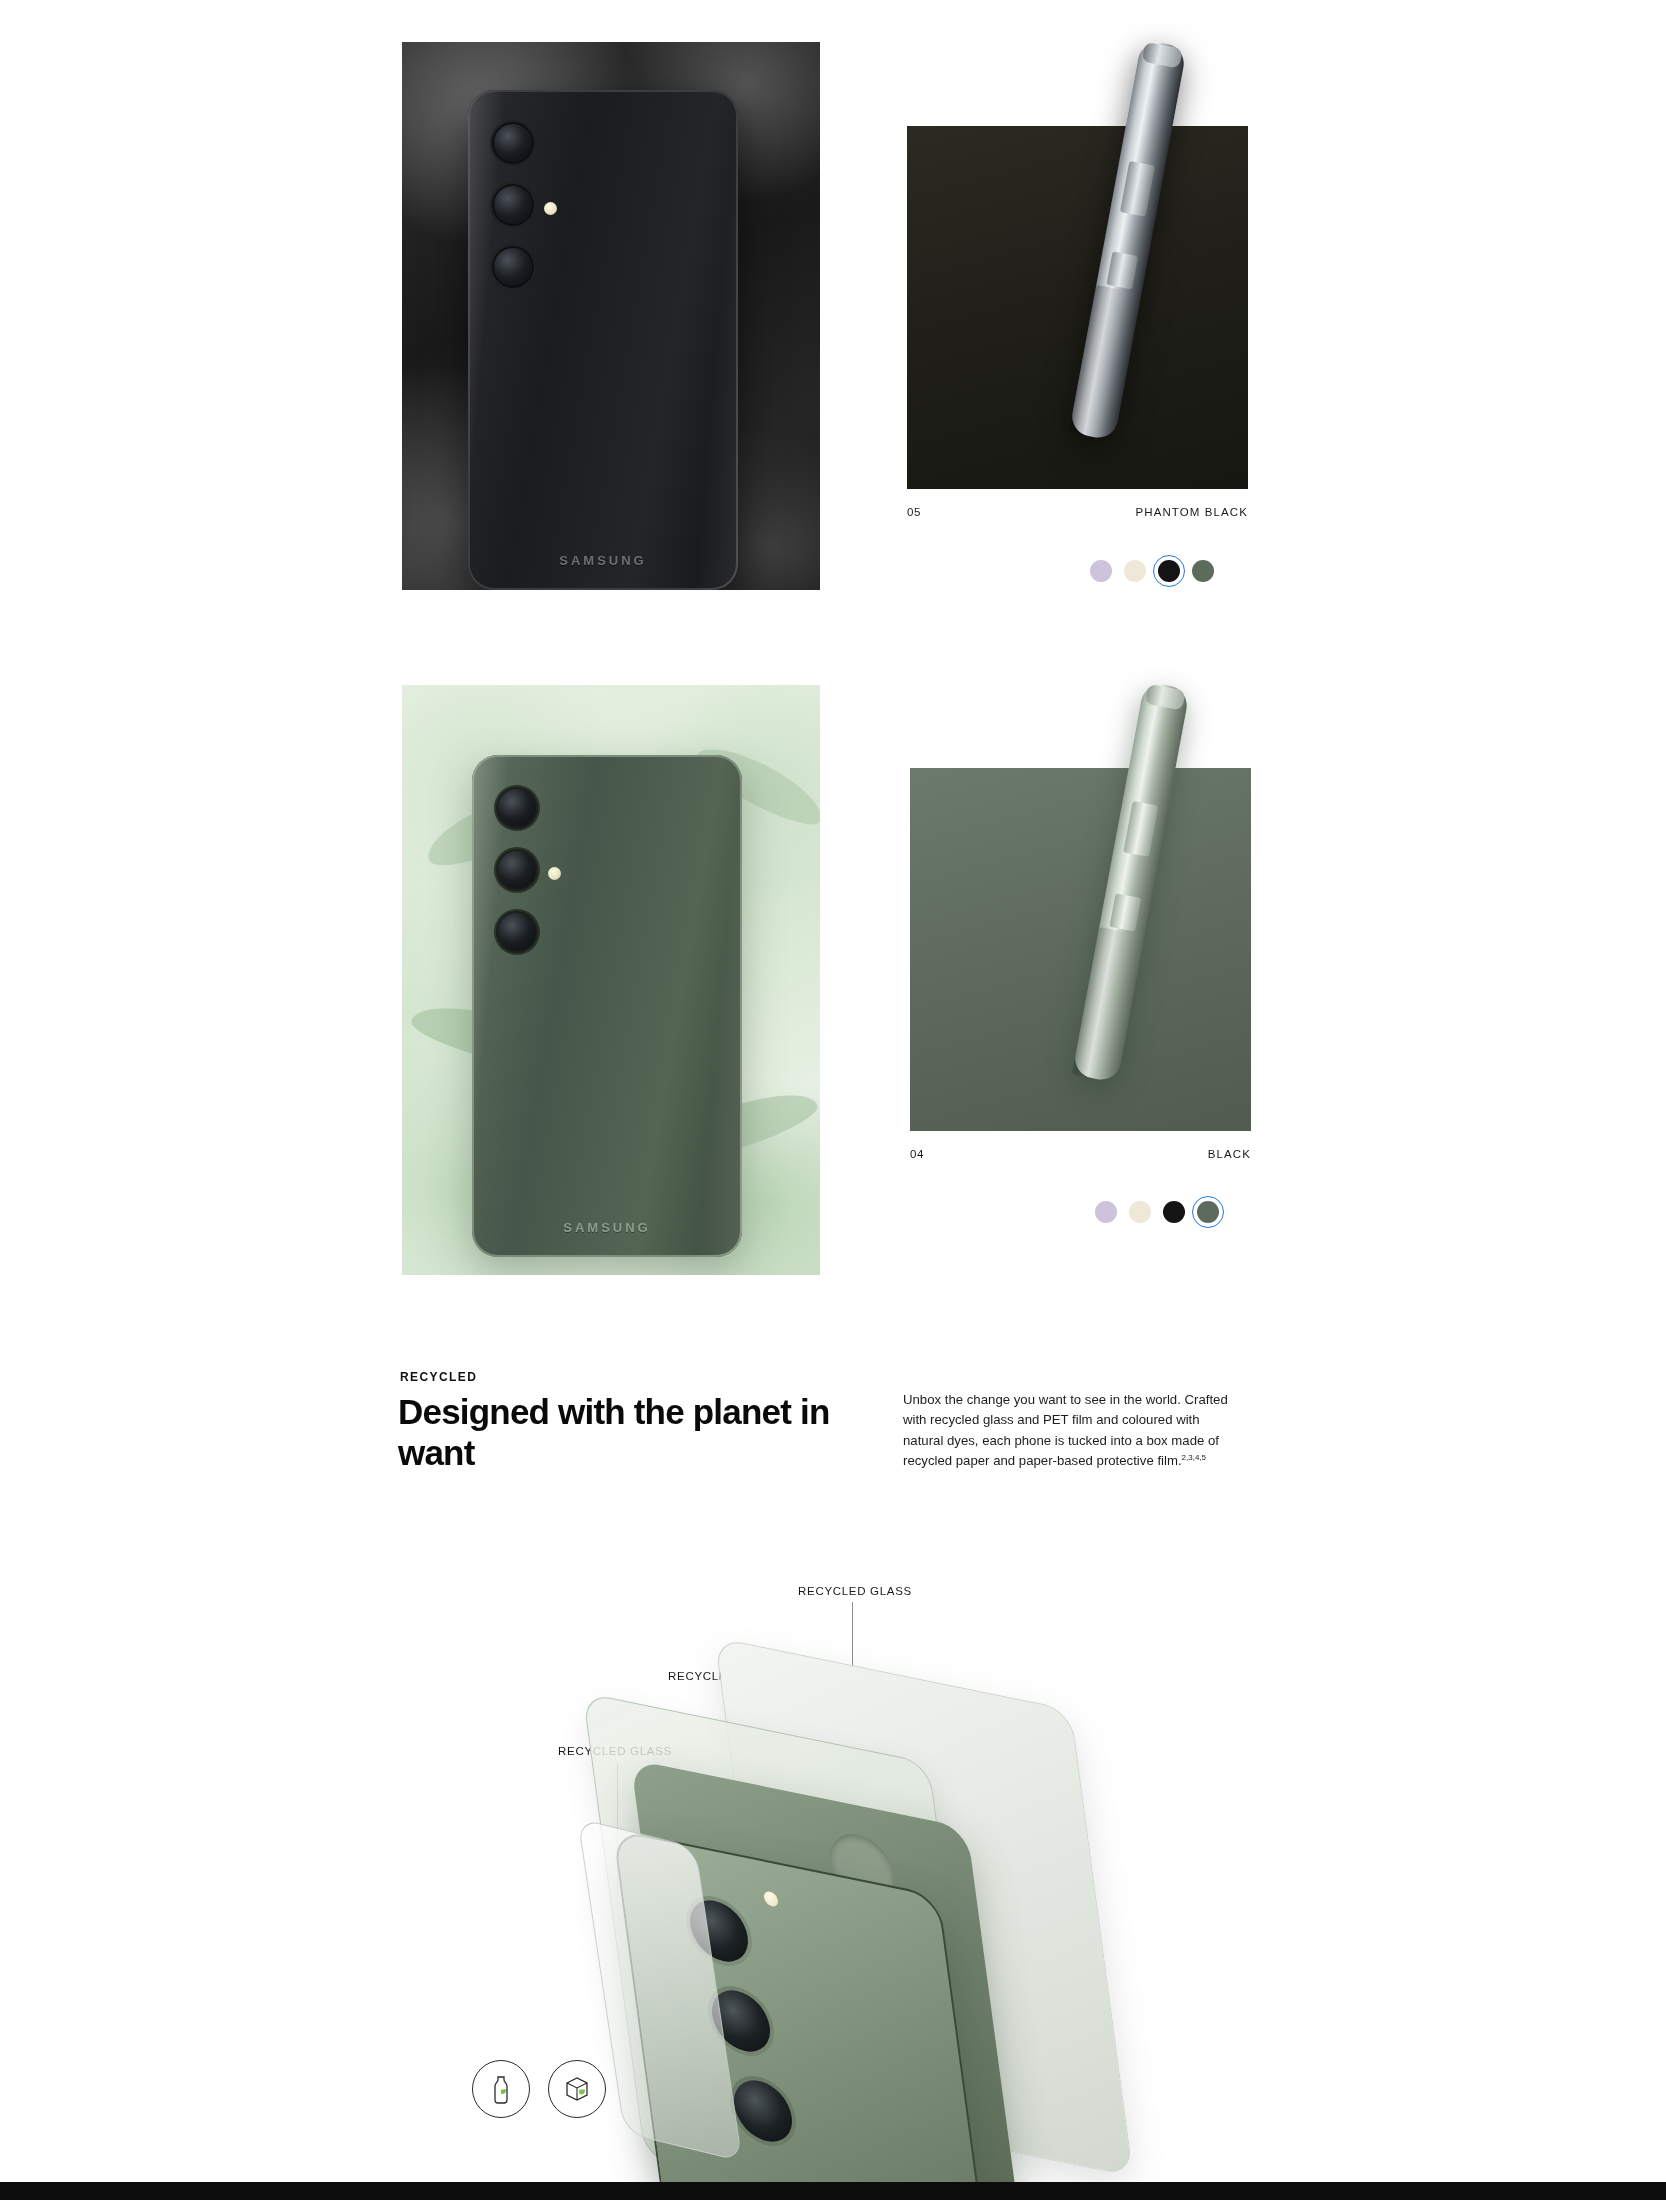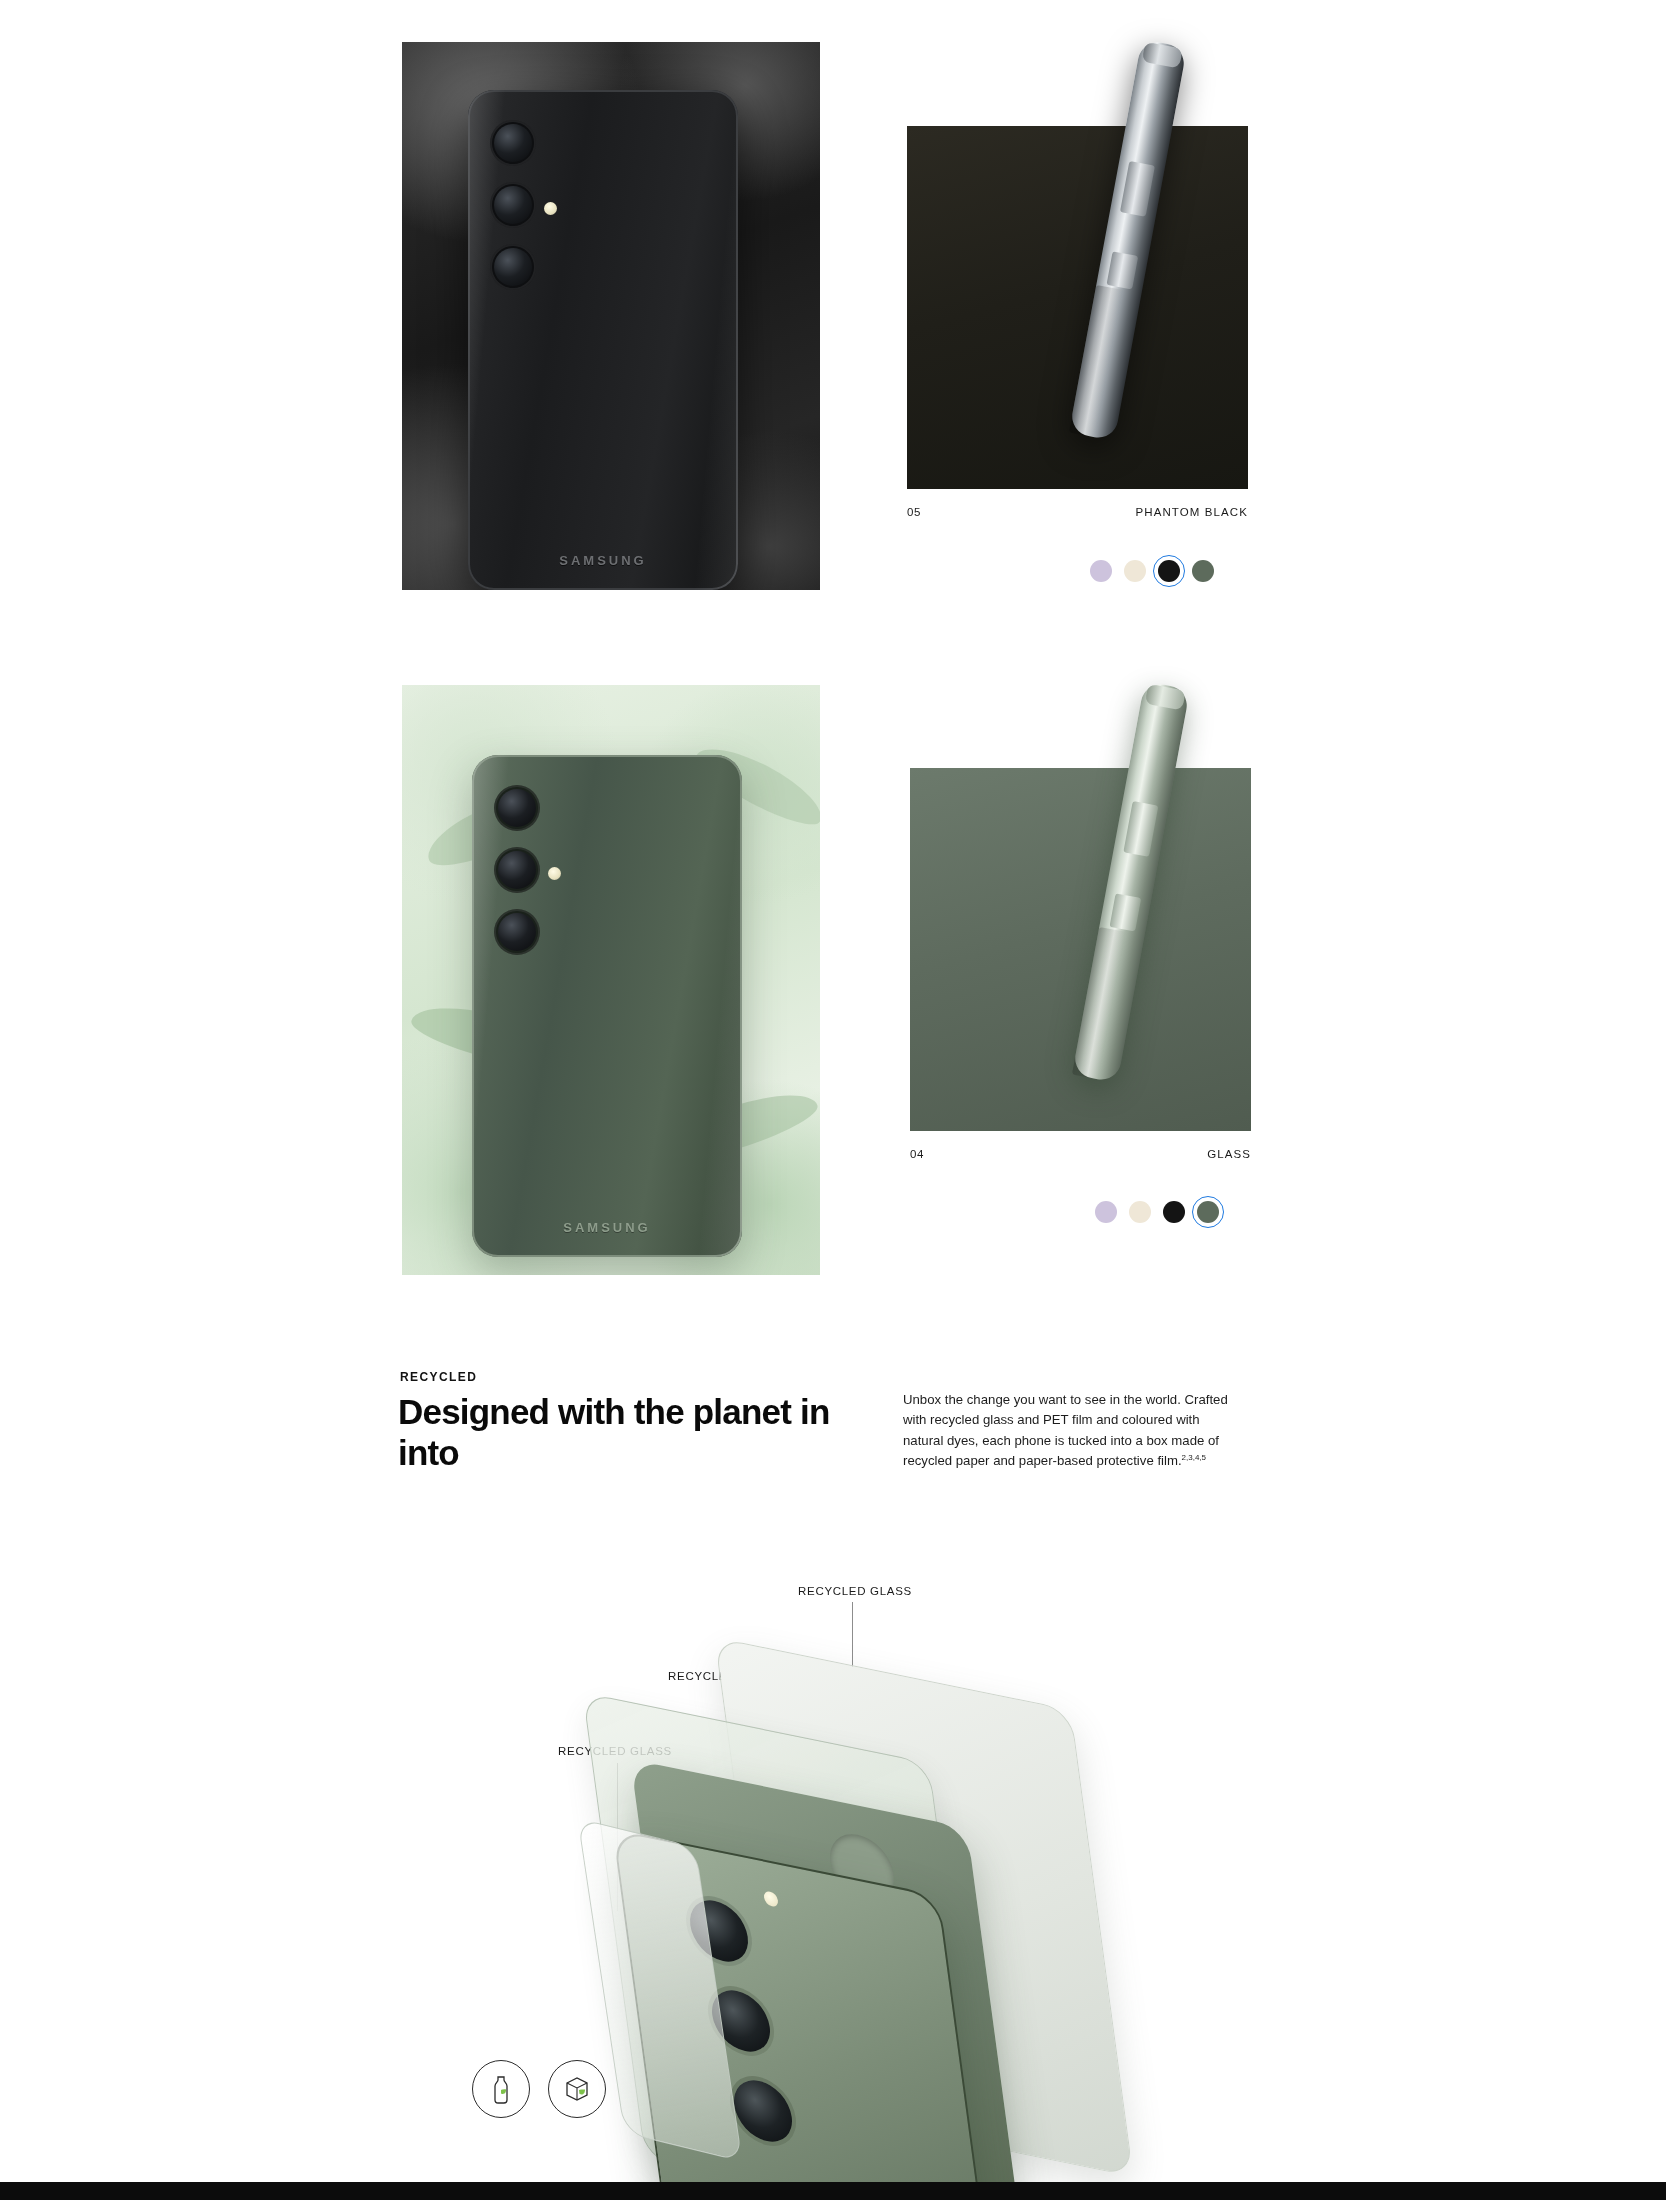--- a/index.html
+++ b/index.html
@@ -276,32 +276,32 @@
       <div class="btn-pill" style="left:10px;top:214px;width:26px;height:34px;background:linear-gradient(90deg,#a0ada0,#eef3ec 45%,#96a395);"></div>
       <div class="btn-pill" style="left:0;top:250px;width:46px;height:150px;background:linear-gradient(90deg,rgba(0,0,0,.18),rgba(0,0,0,0) 60%);"></div>
     </div>
 
     <div class="caption-row" style="left:910px;top:1508px;width:341px;top:1508px;"></div>
 
   </div>
 
   <div class="caption-row" style="left:910px;top:1148px;width:341px;">
     <span class="idx">04</span>
-    <span class="name">GLASS</span>
+    <span class="name">BLACK</span>
   </div>
 
   <div class="swatches" style="left:1095px;top:1201px;">
     <div class="swatch" style="background:#cdc3dd;"></div>
     <div class="swatch" style="background:#efe7d7;"></div>
     <div class="swatch" style="background:#141414;"></div>
     <div class="swatch selected" style="background:#5d6b5c;"></div>
   </div>
 
   <div class="materials-kicker">RECYCLED</div>
-  <div class="materials-title">Designed with the planet in into</div>
+  <div class="materials-title">Designed with the planet in want</div>
   <div class="materials-body">
     <span>Unbox the change you want to see in the world. Crafted with recycled glass and PET film and coloured with natural dyes, each phone is tucked into a box made of recycled paper and paper-based protective film.</span><sup>2,3,4,5</sup>
   </div>
 
   <div class="diagram">
 
     <div class="lbl" style="left:798px;top:45px;">RECYCLED GLASS</div>
     <div class="leader" style="left:852px;top:62px;height:78px;"></div>
 
     <div class="lbl" style="left:668px;top:130px;">RECYCLED PET FILM</div>

